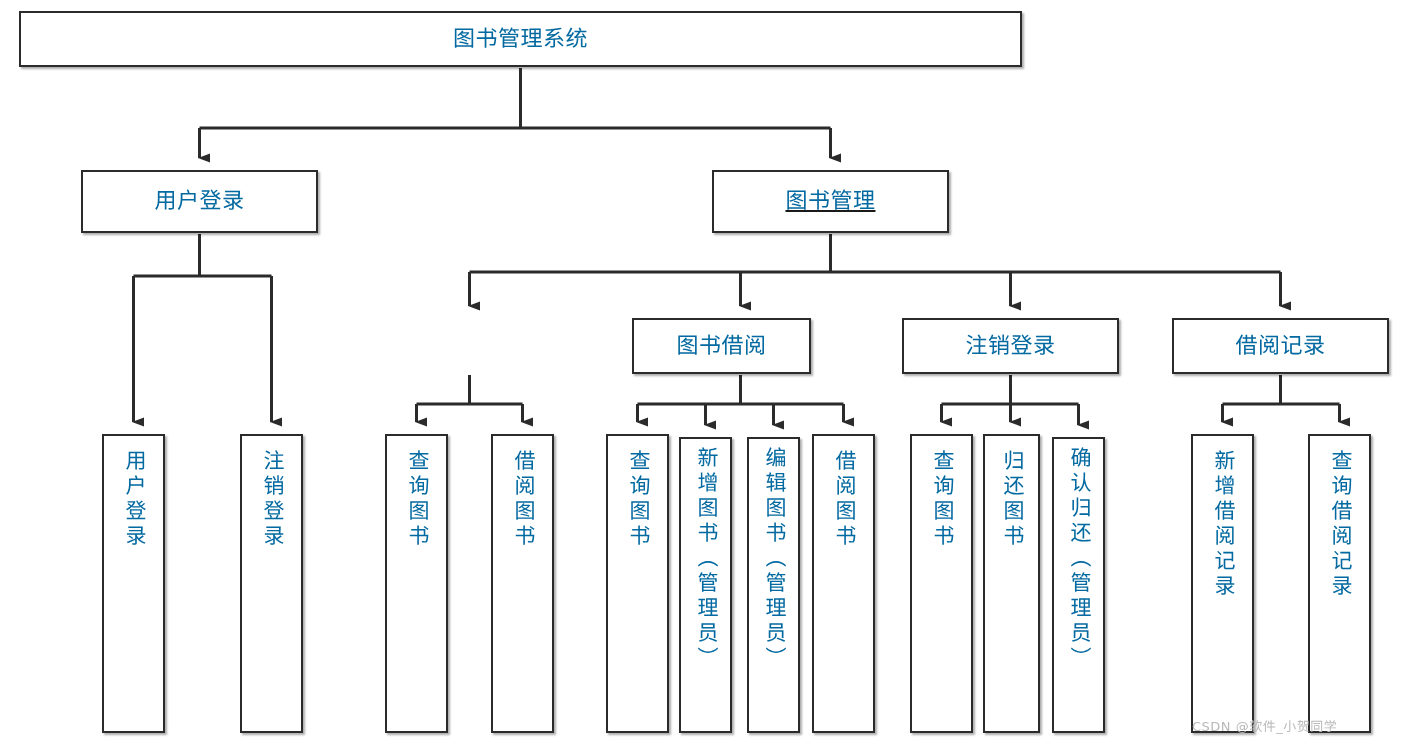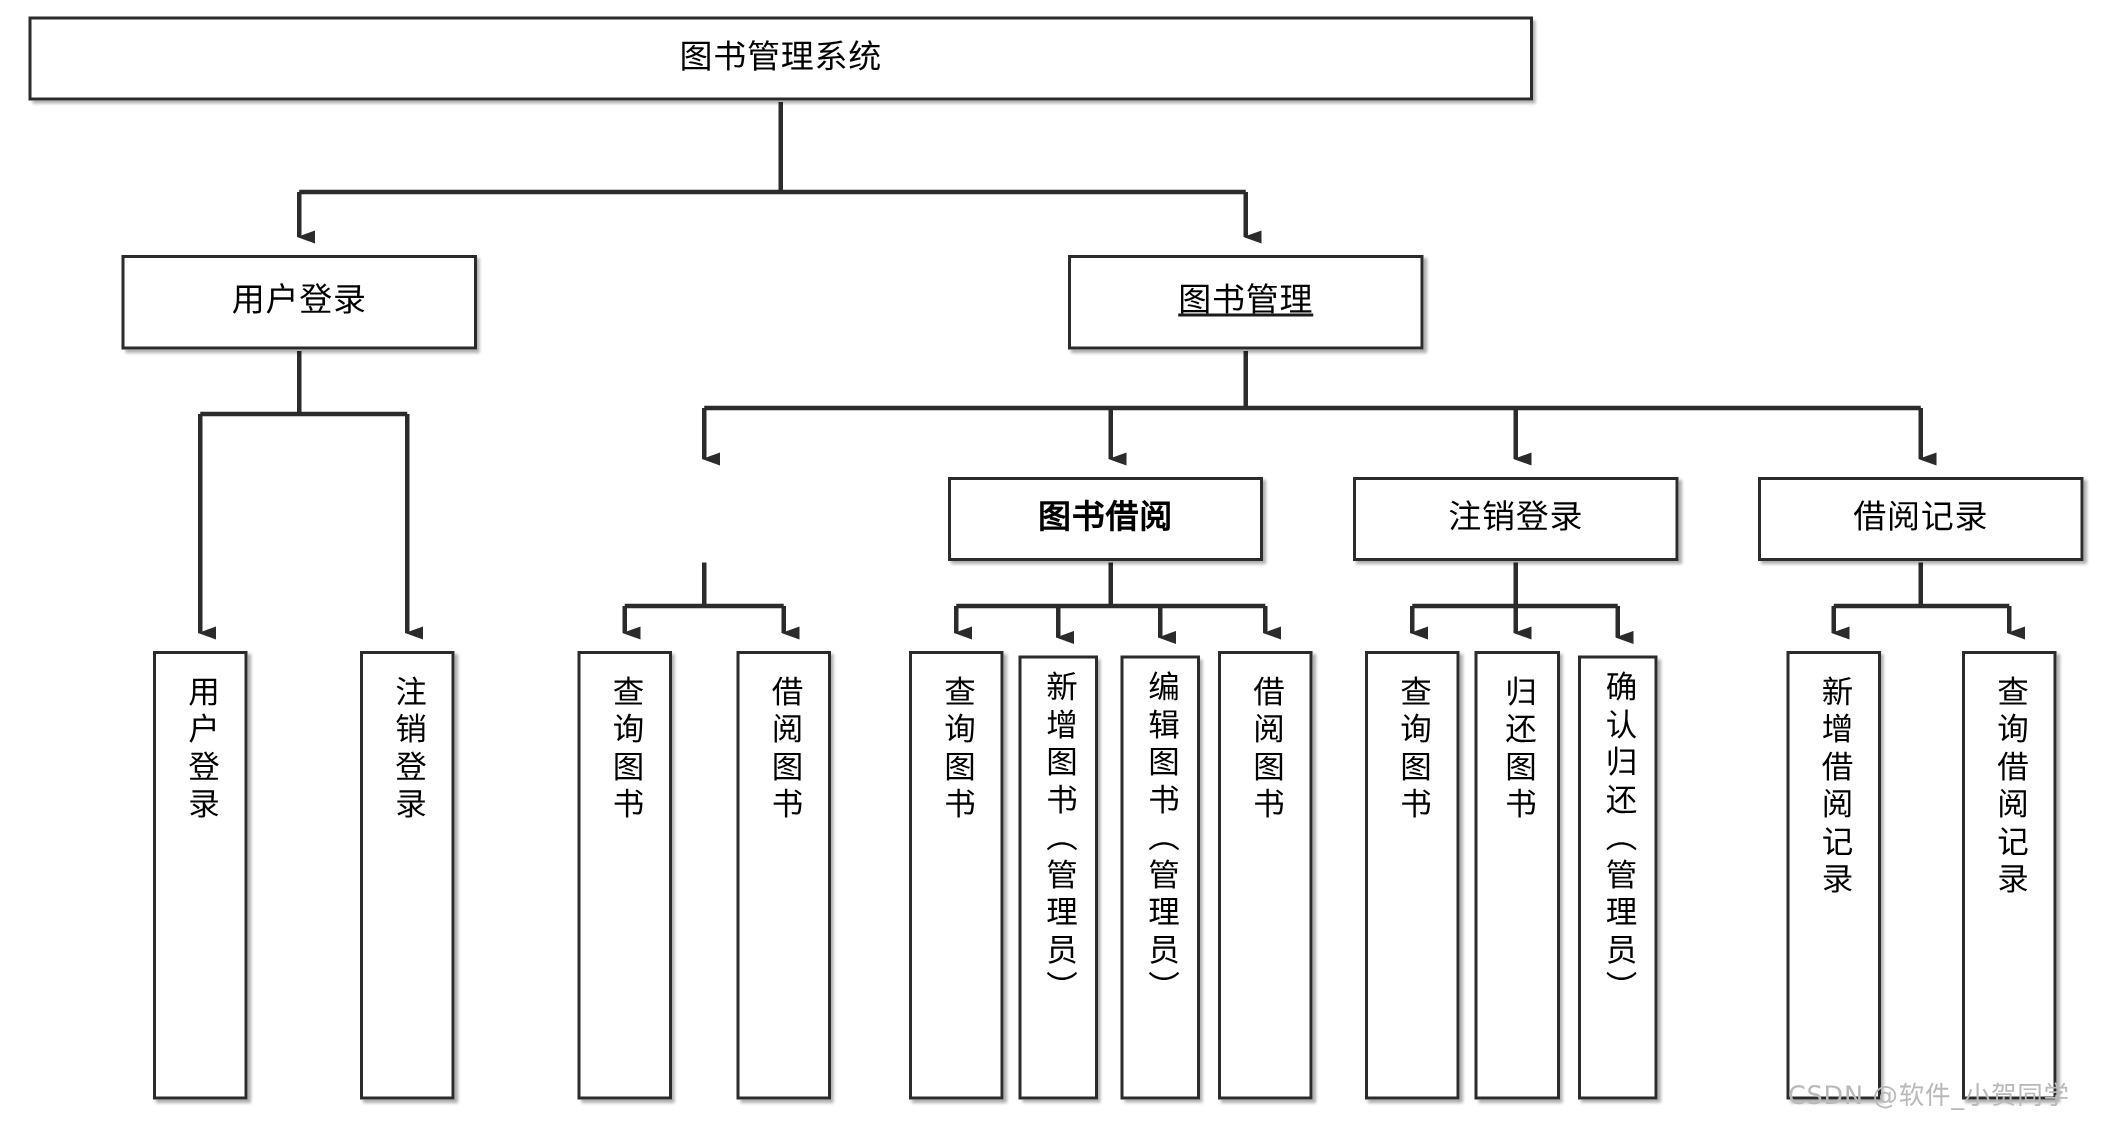--- a/index.html
+++ b/index.html
@@ -34,21 +34,21 @@
     border: 2px solid #2b2b2b;
     box-shadow: 2px 2px 2px rgba(0,0,0,0.32);
     display: flex;
     align-items: center;
     justify-content: center;
     overflow: hidden;
   }
   .node .node-label {
     display: block;
     text-align: center;
-    color: #000000;
+    color: #0369a1;
     line-height: 1.12;
     letter-spacing: 0.5px;
     white-space: nowrap;
   }
   
   .node.horiz .node-label {
     font-size: 22px;
   }
   .node.root .node-label {
     font-size: 22px;
@@ -62,21 +62,21 @@
   .node.vert .node-label {
     writing-mode: vertical-rl;
     text-orientation: upright;
     font-size: 21px;
     line-height: 1.0;
     letter-spacing: 4px;
     white-space: nowrap;
   }
   .watermark {
     position: absolute;
-    font-size: 17px;
+    font-size: 13px;
     color: #b9b9b9;
     white-space: nowrap;
     letter-spacing: 0.5px;
     font-family: "DejaVu Sans", "Liberation Sans", sans-serif;
   }
 </style>
 </head>
 <body>
 
 <div id="diagram-root">
@@ -137,21 +137,21 @@
     <span class="node-label">图书管理系统</span>
   </div>
 
   <div class="node horiz" style="left:81px; top:170px; width:237px; height:63px;">
     <span class="node-label">用户登录</span>
   </div>
   <div class="node horiz" style="left:712px; top:170px; width:237px; height:63px;text-decoration:underline;">
     <span class="node-label">图书管理</span>
   </div>
 
-  <div class="node horiz" style="left:632px; top:318px; width:210px; height:56px;font-weight:bold;">
+  <div class="node horiz" style="left:632px; top:318px; width:179px; height:56px;">
     <span class="node-label">图书借阅</span>
   </div>
   <div class="node horiz" style="left:902px; top:318px; width:217px; height:56px;">
     <span class="node-label">注销登录</span>
   </div>
   <div class="node horiz" style="left:1172px; top:318px; width:217px; height:56px;">
     <span class="node-label">借阅记录</span>
   </div>
 
   <div class="node vert" style="left:102px; top:434px; width:63px; height:299px;">

